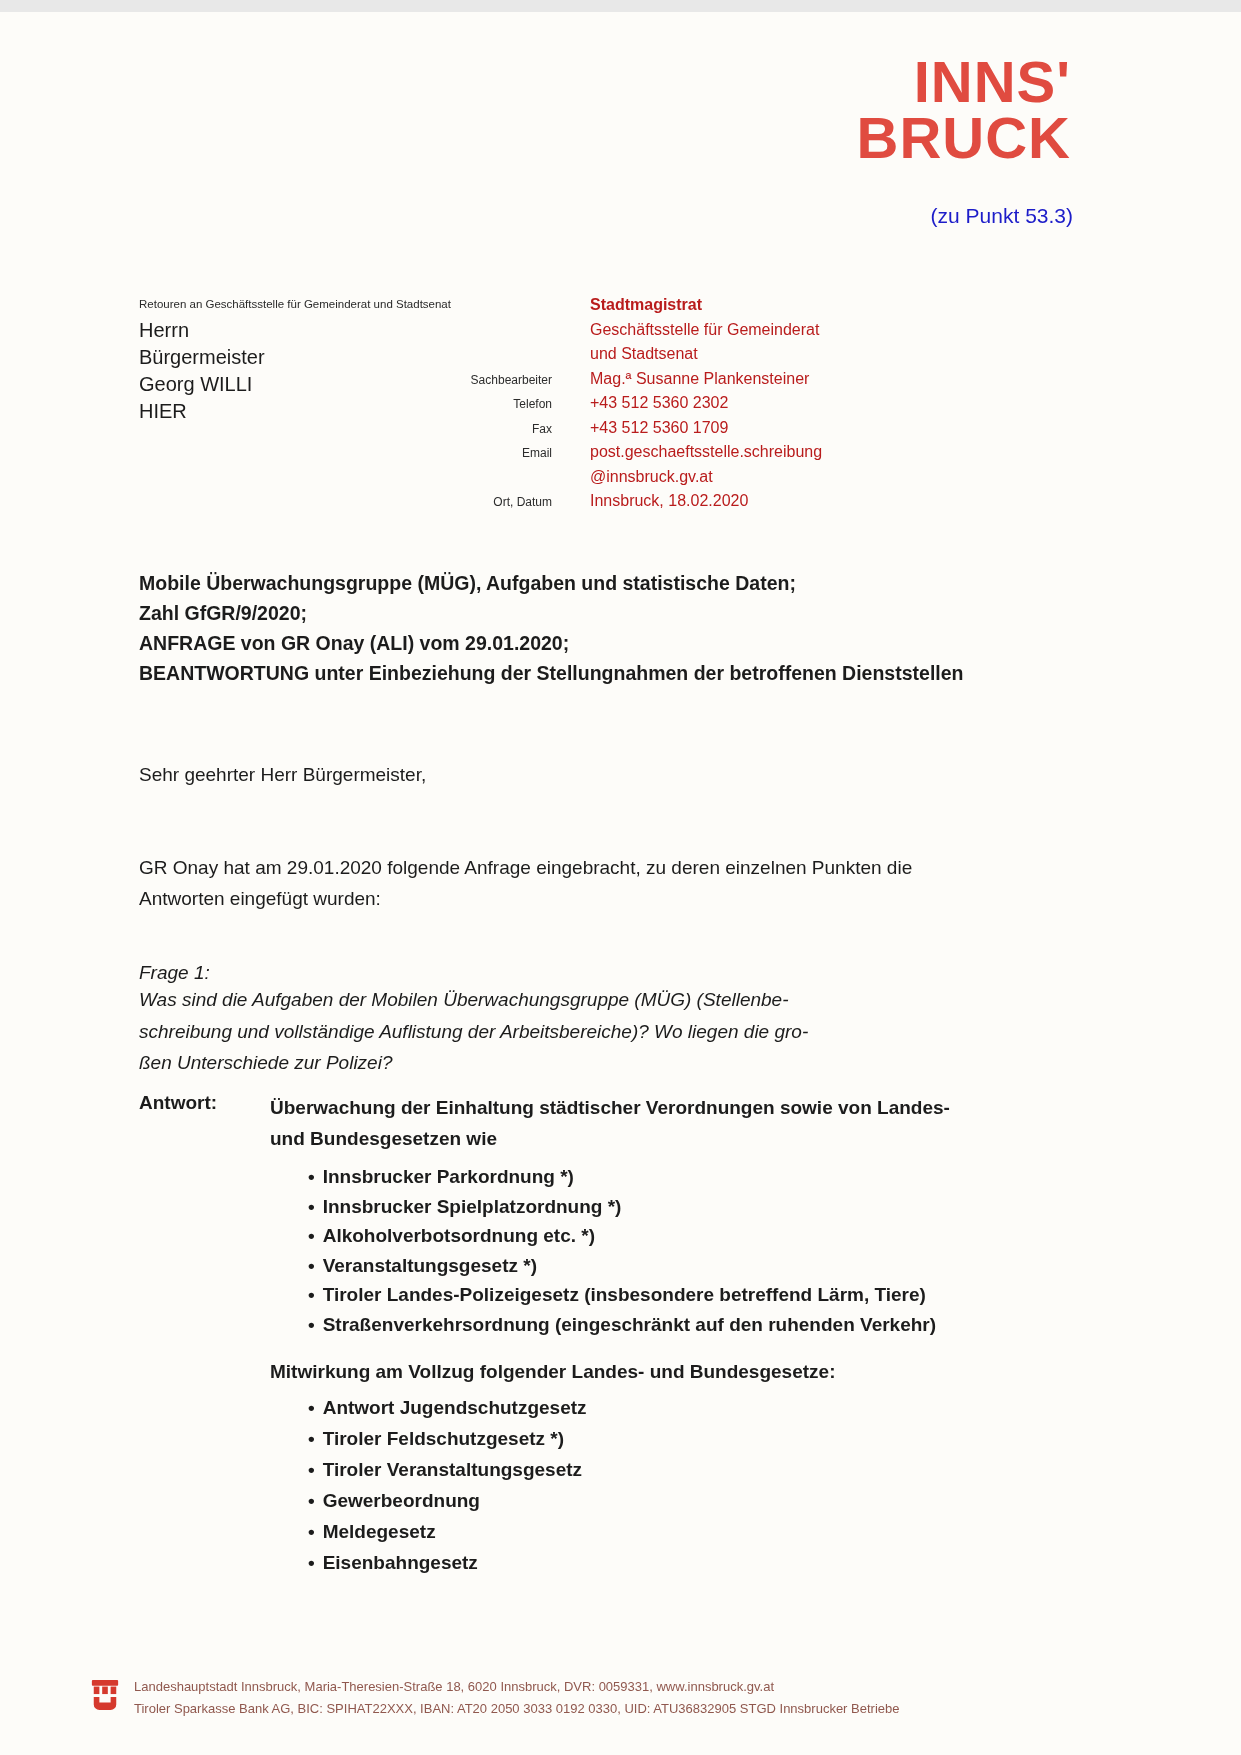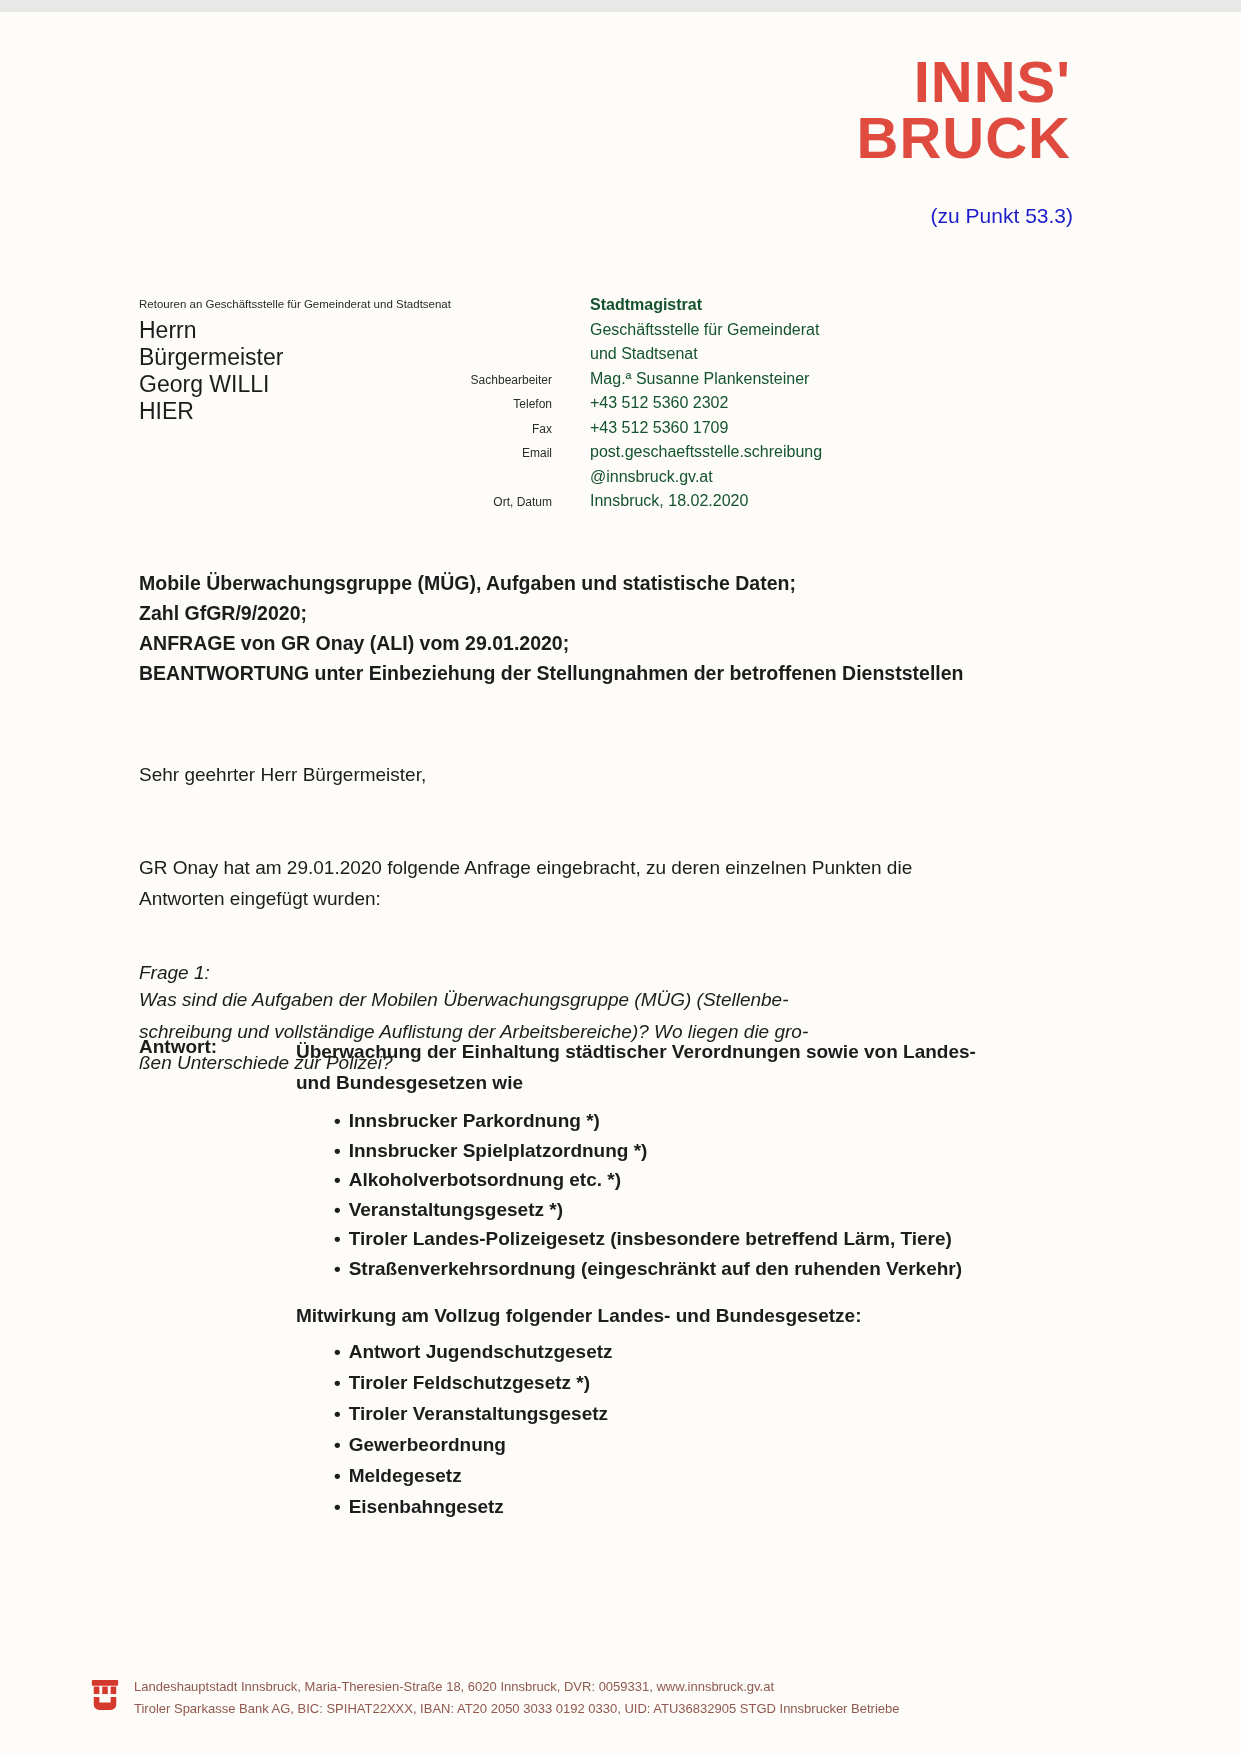--- a/index.html
+++ b/index.html
@@ -33,30 +33,30 @@
     position: absolute;
     top: 192px;
     right: 168px;
     color: #1d1dc9;
     font-size: 21px;
   }
 
   
   .recipient { position: absolute; left: 139px; top: 286px; }
   .recipient .return-note { font-size: 11.5px; color: #2a2a2a; margin-bottom: 7px; }
-  .recipient .addr-lines { font-size: 23px; line-height: 27px; white-space: pre-line; }
+  .recipient .addr-lines { font-size: 20px; line-height: 27px; white-space: pre-line; }
 
   
   .sender { position: absolute; left: 470px; top: 284px; }
   .sender .row { display: flex; align-items: baseline; min-height: 24.5px; }
   .sender .lbl {
     width: 120px; text-align: right; padding-right: 38px;
     font-size: 12px; color: #2c2c2c; flex: none;
   }
-  .sender .val { font-size: 16px; color: #14532d; }
+  .sender .val { font-size: 16px; color: #b91c1c; }
   .sender .val.bold { font-weight: bold; }
 
   
   .subject {
     position: absolute; left: 139px; top: 556px; width: 1000px;
     font-weight: bold; font-size: 19.5px; line-height: 30px; white-space: pre-line;
   }
 
   
   .salutation { position: absolute; left: 139px; top: 752px; font-size: 19px; }
@@ -65,21 +65,21 @@
     font-size: 19px; line-height: 31px; white-space: pre-line;
   }
 
   .qa { position: absolute; left: 139px; width: 990px; display: flex; }
   .qa .qa-label { width: 131px; flex: none; font-size: 19px; }
   .qa .qa-body { flex: 1; }
 
   .question { top: 950px; font-style: italic; flex-direction: column; }
   .question .q-lines { font-size: 19px; line-height: 31.5px; white-space: pre-line; }
 
-  .answer { top: 1024px; font-weight: bold; gap: 26px; }
+  .answer { top: 1080px; font-weight: bold; }
   .answer .a-intro { font-size: 19px; line-height: 31px; white-space: pre-line; }
 
   .bullet-list { margin: 8px 0 0 38px; }
   .bullet-list .bullet-item { display: flex; font-size: 19px; line-height: 29.5px; }
   .bullet-list .bullet-glyph { margin-right: 8px; flex: none; }
   .bullet-list.laws .bullet-item { line-height: 31px; }
 
   .mitwirkung { margin-top: 22px; font-size: 19px; }
   .bullet-list.laws { margin-top: 9px; }
 

